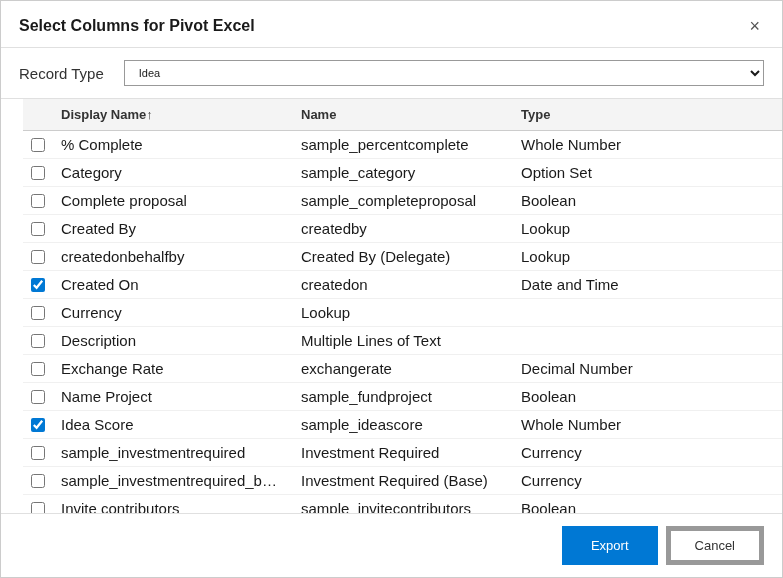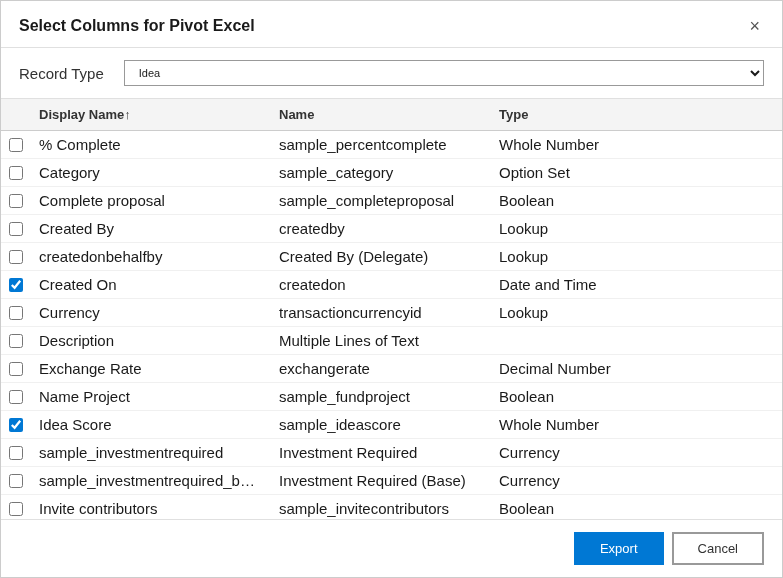--- a/index.html
+++ b/index.html
@@ -64,20 +64,21 @@
       background: #fff;
       color: #1a1a1a;
       cursor: pointer;
       appearance: auto;
     }
     .table-container {
       flex: 1;
       overflow: hidden;
       display: flex;
       flex-direction: column;
+      padding-left: 22px;
     }
     .table-header {
       display: grid;
       grid-template-columns: 30px 240px 220px 1fr;
       background: #f4f4f4;
       border-bottom: 1px solid #ccc;
       padding: 8px 0;
       font-weight: 600;
       color: #333;
       font-size: 13px;
@@ -120,21 +121,21 @@
       display: flex;
       justify-content: flex-end;
       align-items: center;
       padding: 12px 18px;
       border-top: 1px solid #e0e0e0;
       gap: 8px;
     }
     .btn {
       padding: 7px 24px;
       font-size: 13px;
-      border: 2px solid #c4b5fd;
+      border: 5px solid #c4b5fd;
       cursor: pointer;
       font-family: 'Segoe UI', Arial, sans-serif;
     }
     .btn-primary {
       background: #0078d4;
       color: #fff;
       border-color: #0078d4;
     }
     .btn-secondary {
       background: #fff;
@@ -218,21 +219,20 @@
           </div>
           <div class="table-cell">Created On</div>
           <div class="table-cell">createdon</div>
           <div class="table-cell">Date and Time</div>
         </div>
         <div class="table-row">
           <div class="checkbox-cell">
             <input type="checkbox" style="">
           </div>
           <div class="table-cell">Currency</div>
-          <div class="table-cell">transactioncurrencyid</div>
           <div class="table-cell">Lookup</div>
         </div>
         <div class="table-row">
           <div class="checkbox-cell">
             <input type="checkbox" style="">
           </div>
           <div class="table-cell">Description</div>
           <div class="table-cell">Multiple Lines of Text</div>
         </div>
         <div class="table-row">

